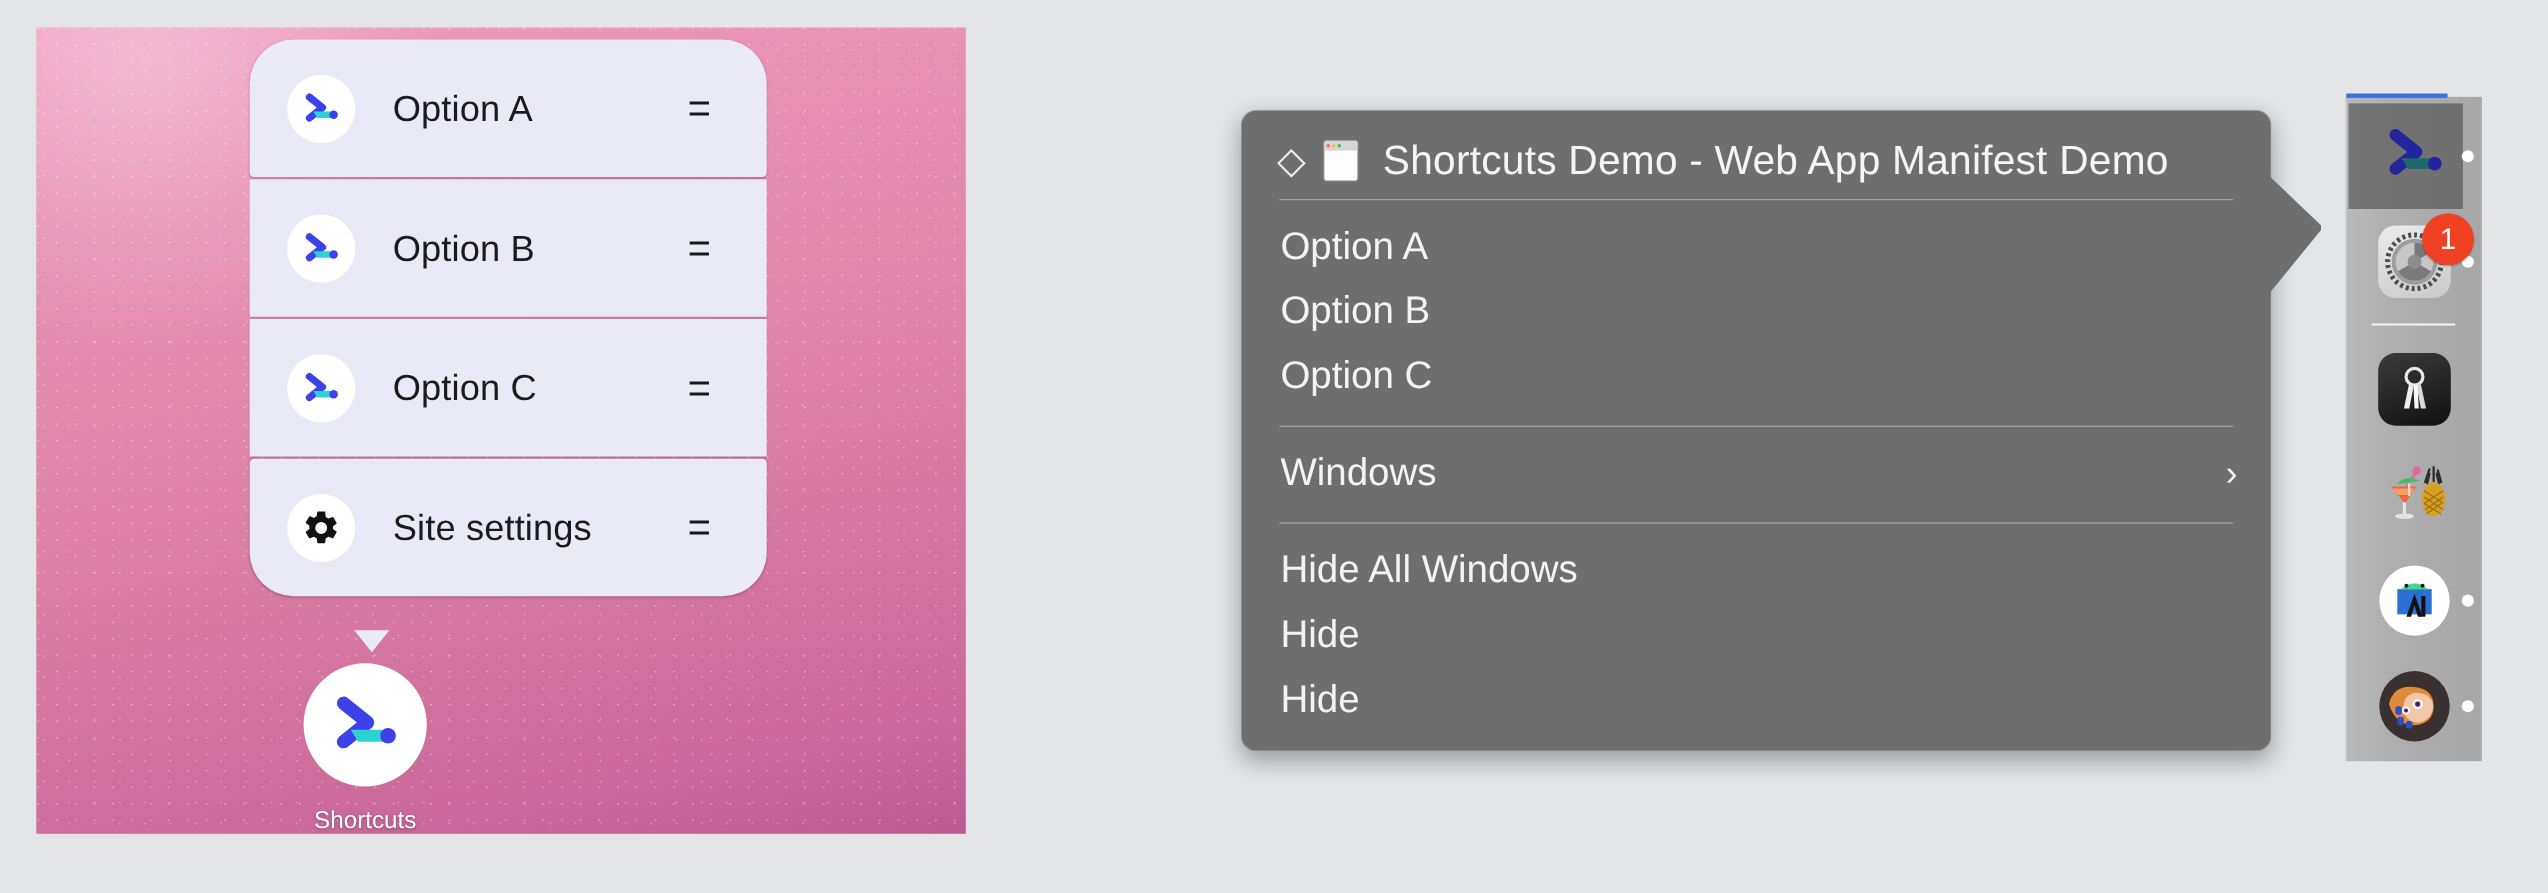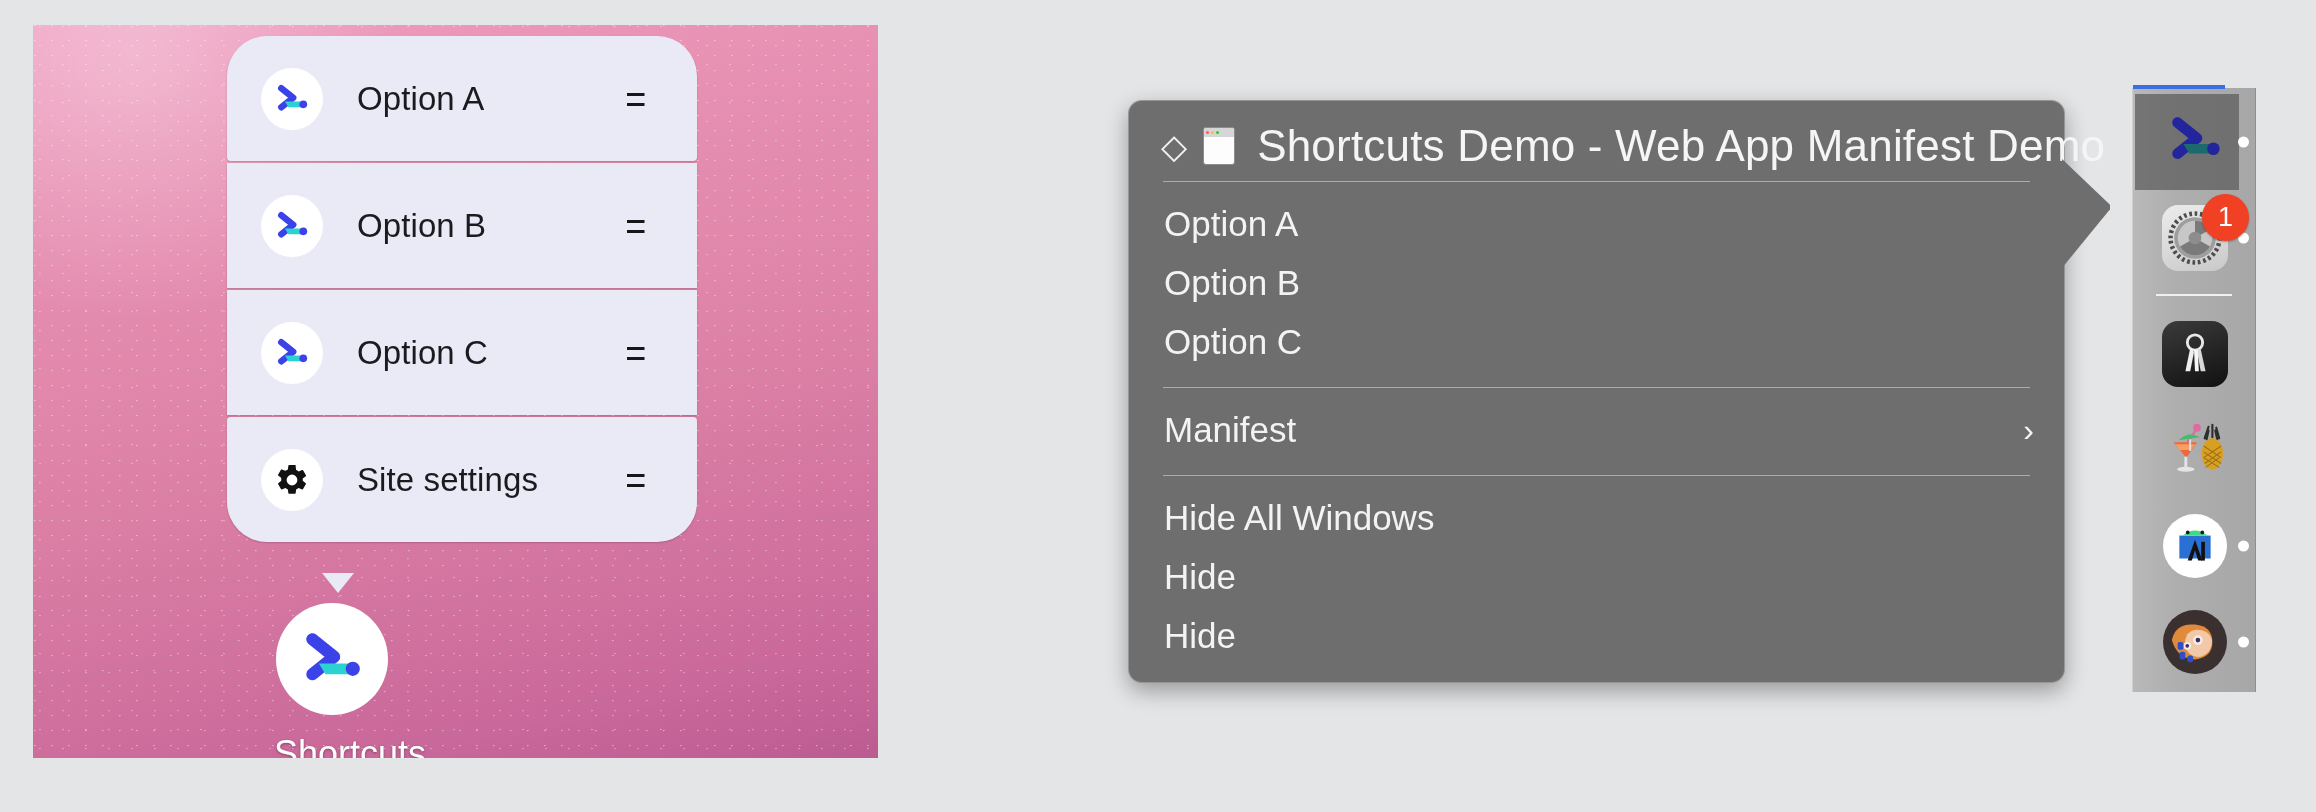--- a/index.html
+++ b/index.html
@@ -112,21 +112,21 @@
   .home-icon-circle {
     width: 112px; height: 112px;
     border-radius: 50%;
     background: #ffffff;
     display: flex; align-items: center; justify-content: center;
     margin: 0 auto;
   }
   .home-icon-label {
     margin-top: 18px;
     color: #ffffff;
-    font-size: 36px;
+    font-size: 22px;
     text-shadow: 0 1px 3px rgba(0,0,0,.35);
     white-space: nowrap;
   }
 
   
   #dock-menu {
     position: absolute;
     left: 1128px;
     top: 100px;
     width: 937px;
@@ -173,21 +173,21 @@
     position: relative;
     overflow: hidden;
   }
   .window-icon .titlebar {
     position: absolute; left: 0; right: 0; top: 0; height: 9px;
     background: #d6d6d6;
     display: flex; align-items: center; gap: 2px; padding-left: 2px;
   }
   .window-icon .tl { width: 3px; height: 3px; border-radius: 50%; }
   .menu-title {
-    font-size: 44px;
+    font-size: 37px;
     color: #f5f5f5;
     white-space: nowrap;
     letter-spacing: .2px;
   }
 
   .menu-sep {
     height: 1px;
     background: rgba(255,255,255,.42);
     margin: 18px 34px 0 34px;
   }
@@ -392,21 +392,21 @@
       </div>
       <div class="menu-item">
         <span>Option C</span>
       </div>
     </div>
 
     <div class="menu-sep s2"></div>
 
     <div class="menu-group-top">
       <div class="menu-item">
-        <span>Manifest</span>
+        <span>Windows</span>
         <span class="submenu-arrow">›</span>
       </div>
     </div>
 
     <div class="menu-sep s2"></div>
 
     <div class="menu-group-top">
       <div class="menu-item">
         <span>Hide All Windows</span>
       </div>

